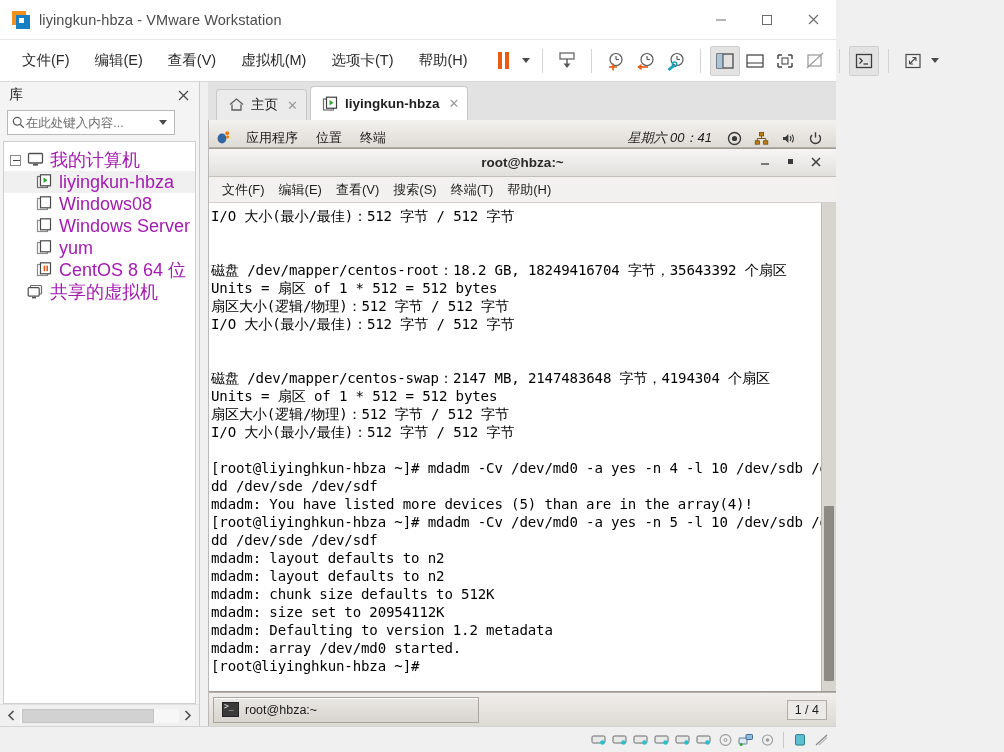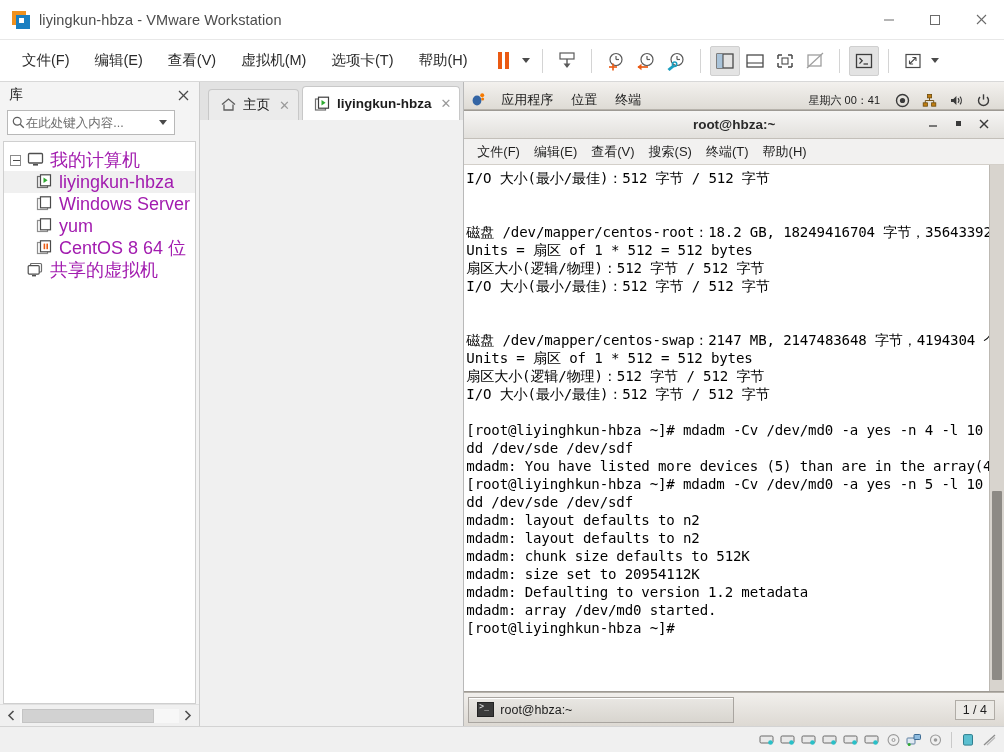--- a/index.html
+++ b/index.html
@@ -3,21 +3,21 @@
 <meta charset="utf-8">
 <style>
   * { box-sizing: border-box; margin: 0; padding: 0; }
   html, body {
     width: 1004px; height: 752px;
     overflow: hidden;
     font-family: "Liberation Sans", sans-serif;
     background: #f0f0f0;
   }
   #app {
-    width: 1004px; height: 752px;
+    width: 836px; height: 752px;
     display: flex; flex-direction: column;
     background: #f0f0f0;
     position: relative;
   }
 
   
   .titlebar {
     height: 40px; min-height: 40px;
     background: #ffffff;
     display: flex; align-items: center;
@@ -150,21 +150,21 @@
     width: 17px; height: 16px; display:flex; align-items:center; justify-content:center;
     color: #5d5d5d; font-size: 12px;
   }
   .hs-track { flex: 1 1 auto; height: 14px; background: #f7f7f7; position: relative; }
   .hs-thumb {
     position: absolute; left: 2px; top: 0; width: 132px; height: 14px;
     background: #d2d2d2; border: 1px solid #c4c4c4;
   }
 
   
-  .right { flex: 1 1 auto; display: flex; flex-direction: row; min-width: 0; }
+  .right { flex: 1 1 auto; display: flex; flex-direction: column; min-width: 0; margin-left: 8px; }
 
   
   .tabstrip {
     height: 38px; min-height: 38px; background: #e2e2e2;
     display: flex; align-items: flex-end; padding-left: 8px;
   }
   .tab {
     height: 31px; display: flex; align-items: center;
     padding: 0 8px 0 11px; background: #ebebeb;
     border: 1px solid #c8c8c8; border-bottom: none;
@@ -186,21 +186,21 @@
   }
   .gnome-panel {
     height: 28px; min-height: 28px;
     background: linear-gradient(#f3f1ee, #dedbd5);
     border-bottom: 1px solid #b6b2ab;
     display: flex; align-items: flex-end; padding: 0 6px;
   }
   .gp-foot { width: 18px; height: 18px; position: relative; margin-right: 4px; }
   .gp-item { font-size: 13px; color: #1c1c1c; padding: 0 9px; white-space: nowrap; }
   .gp-right { margin-left: auto; display: flex; align-items: center; gap: 9px; padding-right: 6px; }
-  .gp-clock { font-size: 11px; color: #1c1c1c; white-space: nowrap; margin-right: 4px; }
+  .gp-clock { font-size: 13px; color: #1c1c1c; white-space: nowrap; margin-right: 4px; font-style: italic; }
 
   .guest-desktop {
     flex: 1 1 auto; min-height: 0; position: relative;
     background: #bef264; display: flex; flex-direction: column;
   }
 
   
   .termwin {
     position: absolute; left: 0; top: 0; right: 0; bottom: 34px;
     display: flex; flex-direction: column;
@@ -477,20 +477,29 @@
           <span class="tree-ico">
             <svg width="18" height="16" viewBox="0 0 18 16">
               <rect x="1.5" y="2.5" width="10" height="11" fill="none" stroke="#6d6d6d" stroke-width="1.2"></rect>
               <rect x="4.5" y="0.8" width="10" height="11" fill="#fff" stroke="#4a4a4a" stroke-width="1.2"></rect>
               <path d="M7.5 3.6 L11.6 6.3 L7.5 9 Z" fill="#2faa31"></path>
             </svg>
           </span>
           <span class="tree-label">liyingkun-hbza</span>
         </div>
 
+        <div class="tree-row l2">
+          <span class="tree-ico">
+            <svg width="18" height="16" viewBox="0 0 18 16">
+              <rect x="1.5" y="2.5" width="10" height="11" fill="none" stroke="#8d8d8d" stroke-width="1.2"></rect>
+              <rect x="4.5" y="0.8" width="10" height="11" fill="#fff" stroke="#4a4a4a" stroke-width="1.2"></rect>
+            </svg>
+          </span>
+          <span class="tree-label">Windows08</span>
+        </div>
 
         <div class="tree-row l2">
           <span class="tree-ico">
             <svg width="18" height="16" viewBox="0 0 18 16">
               <rect x="1.5" y="2.5" width="10" height="11" fill="none" stroke="#8d8d8d" stroke-width="1.2"></rect>
               <rect x="4.5" y="0.8" width="10" height="11" fill="#fff" stroke="#4a4a4a" stroke-width="1.2"></rect>
             </svg>
           </span>
           <span class="tree-label">Windows Server</span>
         </div>

